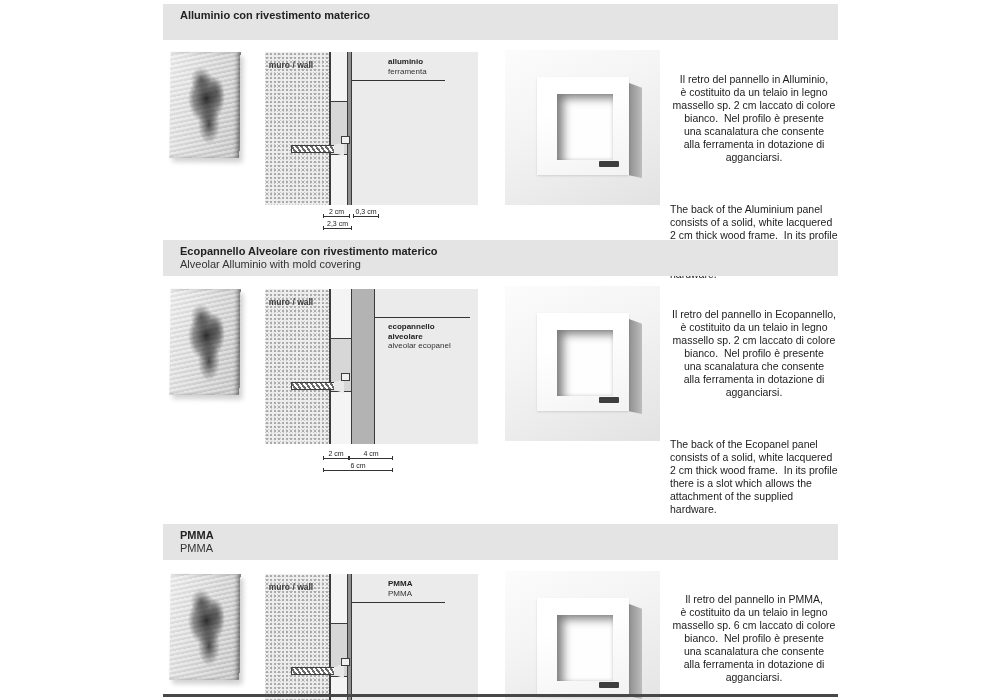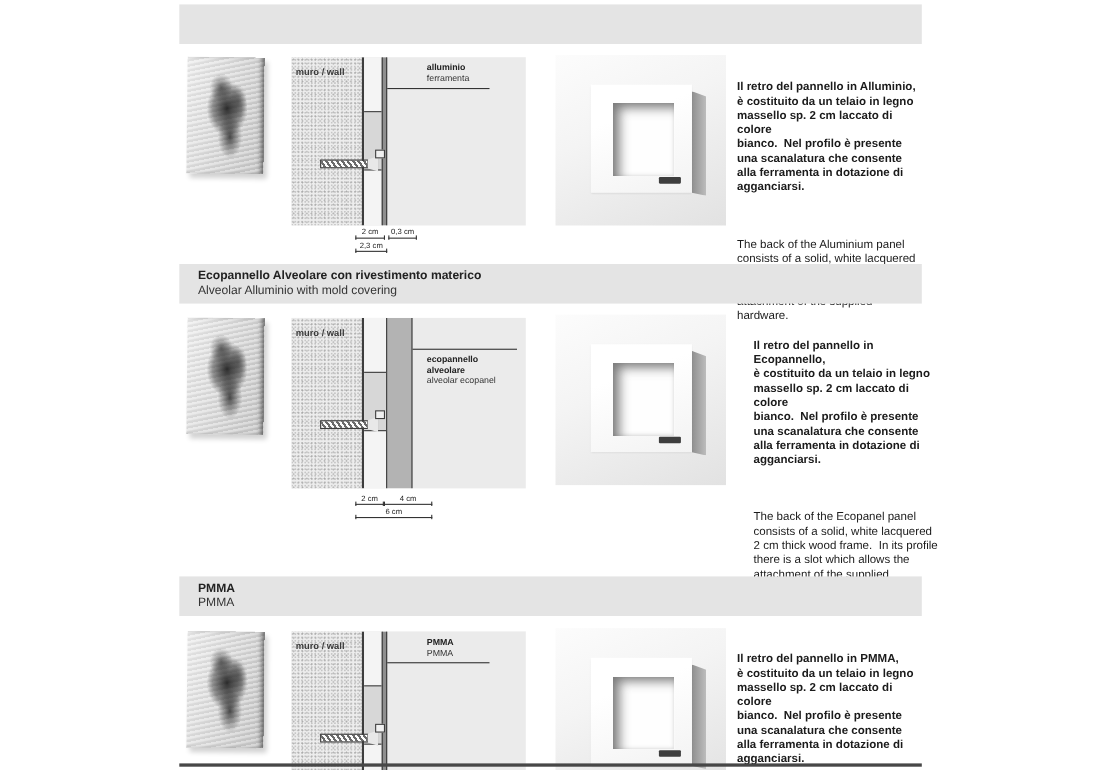--- a/index.html
+++ b/index.html
@@ -89,33 +89,34 @@
             box-shadow:0 1px 2px rgba(0,0,0,0.12);}
   .ph-open{position:absolute;left:20px;top:17px;width:56px;height:66px;background:#fefefe;
            box-shadow:inset 10px 8px 10px -4px rgba(100,100,100,0.85),
                       inset -1px -1px 3px rgba(190,190,190,0.5);}
   .ph-chip{position:absolute;right:10px;bottom:8px;width:20px;height:6px;
            background:#3e3e3e;border-radius:1px;}
 
   
   .desc{position:absolute;left:507px;top:43px;width:168px;font-size:10.5px;line-height:13px;
         color:#1b1b1b;white-space:pre-wrap;}
-  #s2 .desc{top:42px;margin-left:15px;}
-  .desc-it{font-weight:bold;}
+  #s2 .desc{top:42px;}
+  .desc-it{font-weight:normal;text-align:center;}
   .desc-en{margin-top:13px;}
 
   .bottom-line{position:absolute;left:163px;top:694px;width:675px;height:3px;background:#474747;}
 </style>
 </head>
 <body>
 
 <div class="page">
 
   <section class="sec" id="s1">
     <div class="hdr">
+      <div class="hdr-title">Alluminio con rivestimento materico</div>
     </div>
     <div class="artwork"></div>
     <div class="diagram">
       <div class="wall"></div>
       <div class="wall-label">muro / wall</div>
       <div class="gap"></div>
       <div class="block"></div>
       <div class="panel"></div>
       <div class="screw">
         <div class="shank"></div>
@@ -242,21 +243,21 @@
     <div class="photo">
       <div class="ph-shadow"></div>
       <div class="ph-frame">
         <div class="ph-open"></div>
         <div class="ph-chip"></div>
       </div>
     </div>
     <div class="desc">
       <div class="desc-it">Il retro del pannello in PMMA,
 è costituito da un telaio in legno
-massello sp. 2 cm laccato di colore
+massello sp. 6 cm laccato di colore
 bianco.  Nel profilo è presente
 una scanalatura che consente
 alla ferramenta in dotazione di
 agganciarsi.</div>
       
     </div>
   </section>
 
   <div class="bottom-line"></div>
 </div>

